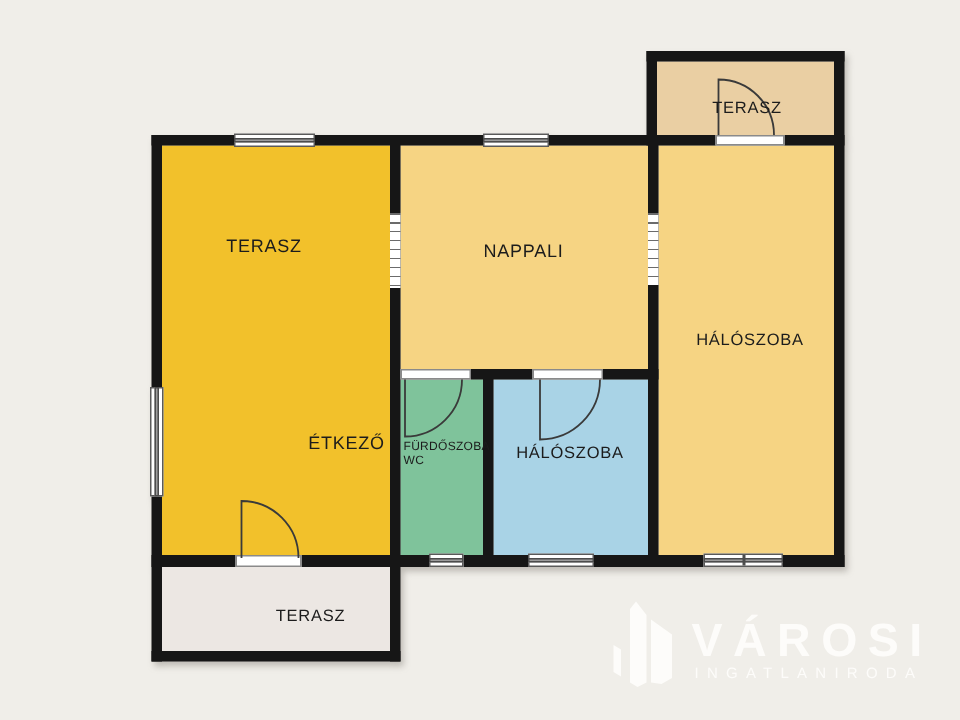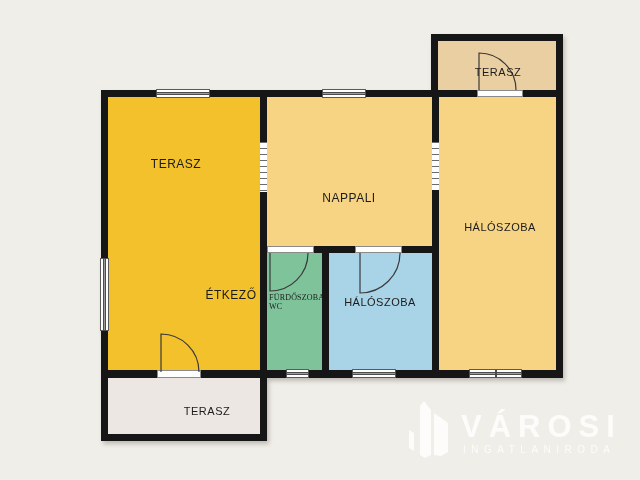--- a/index.html
+++ b/index.html
@@ -13,21 +13,21 @@
   .window.h .bar{left:-1px;right:-1px;top:2px;height:3px;}
   .window.v .bar{top:-1px;bottom:-1px;left:2px;width:3px;}
   .door{position:absolute;background:#ffffff;border:1px solid #8a8a8a;box-sizing:border-box;}
   .passage{position:absolute;background:#ffffff;}
   .passage:before{content:"";position:absolute;inset:0;
       background:repeating-linear-gradient(to bottom,#6b6b6b 0 1px,transparent 1px 6px);}
   .arcs{position:absolute;left:0;top:0;}
   .rlabel{position:absolute;transform:translate(-50%,-50%);font-size:12px;color:#1c1c1c;
           letter-spacing:.5px;white-space:nowrap;}
   .rlabel.small{font-size:11px;}
-  .rlabel.tiny{transform:none;font-size:8px;letter-spacing:.2px;line-height:9px;font-family:Liberation Serif, serif;}
+  .rlabel.tiny{transform:none;font-size:8px;letter-spacing:.2px;line-height:9px;}
   .logo{position:absolute;left:405px;top:398px;width:230px;height:62px;color:#FDFCFA;}
   .logo .brand{position:absolute;left:56px;top:11px;font-size:31px;font-weight:bold;
                letter-spacing:7px;white-space:nowrap;}
   .logo .tagline{position:absolute;left:58px;top:46px;font-size:10px;letter-spacing:5.5px;
                  white-space:nowrap;}
 </style>
 </head>
 <body>
 
 <div class="canvas">
@@ -97,21 +97,21 @@
       <g fill="none" stroke="#3a3a3a" stroke-width="1.2">
         <path d="M479,90 L479,53 A37,37 0 0 1 516,90"></path>
         <path d="M161,372 L161,334 A38,38 0 0 1 199,372"></path>
         <path d="M270,253 L270,291 A38,38 0 0 0 308,253"></path>
         <path d="M360,253 L360,293 A40,40 0 0 0 400,253"></path>
       </g>
     </svg>
 
     <div class="rlabel" style="left:176px;top:164px;">TERASZ</div>
     <div class="rlabel" style="left:207px;top:295px;margin-left:24px;">ÉTKEZŐ</div>
-    <div class="rlabel" style="left:349px;top:167px;margin-top:31px;">NAPPALI</div>
+    <div class="rlabel" style="left:349px;top:167px;">NAPPALI</div>
     <div class="rlabel small" style="left:498px;top:72px;">TERASZ</div>
     <div class="rlabel small" style="left:500px;top:227px;">HÁLÓSZOBA</div>
     <div class="rlabel tiny" style="left:269px;top:293px;">
       <div>FÜRDŐSZOBA</div>
       <div>WC</div>
     </div>
     <div class="rlabel small" style="left:380px;top:302px;">HÁLÓSZOBA</div>
     <div class="rlabel small" style="left:207px;top:411px;">TERASZ</div>
 
   </div>

